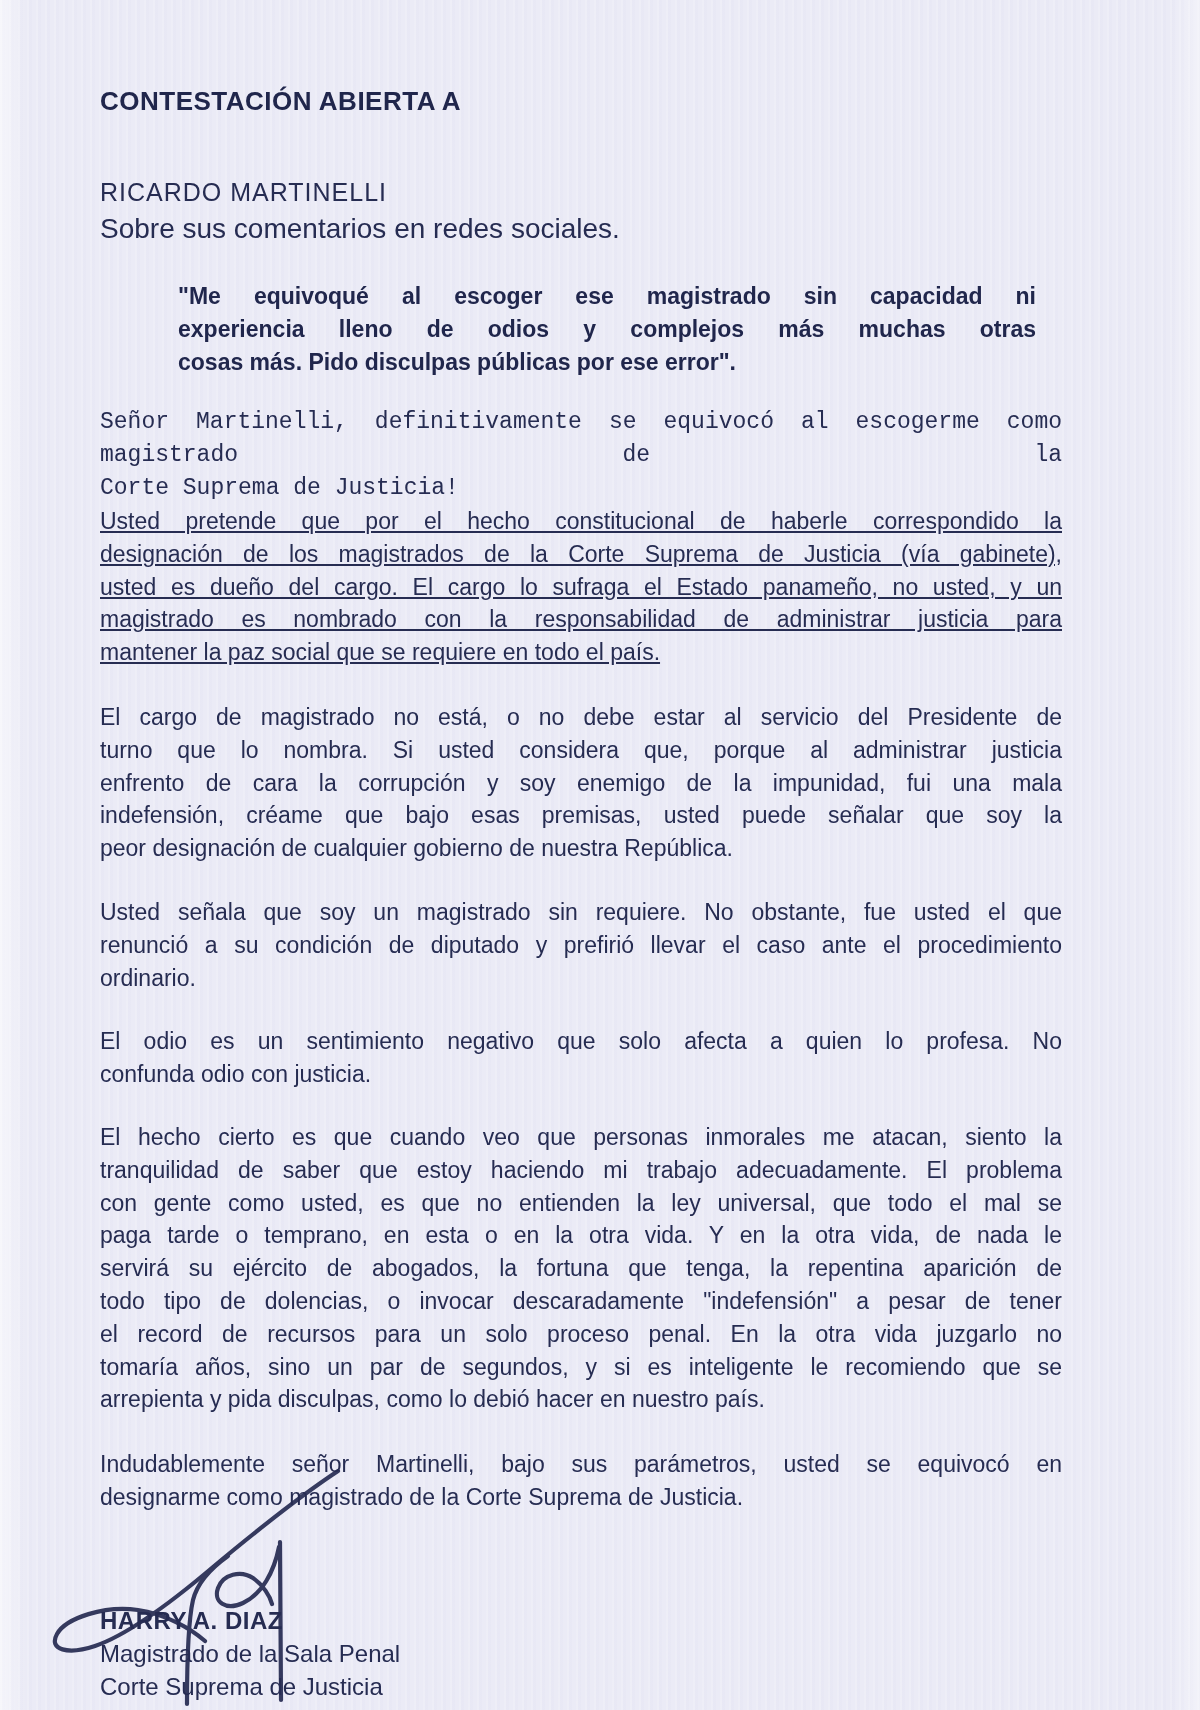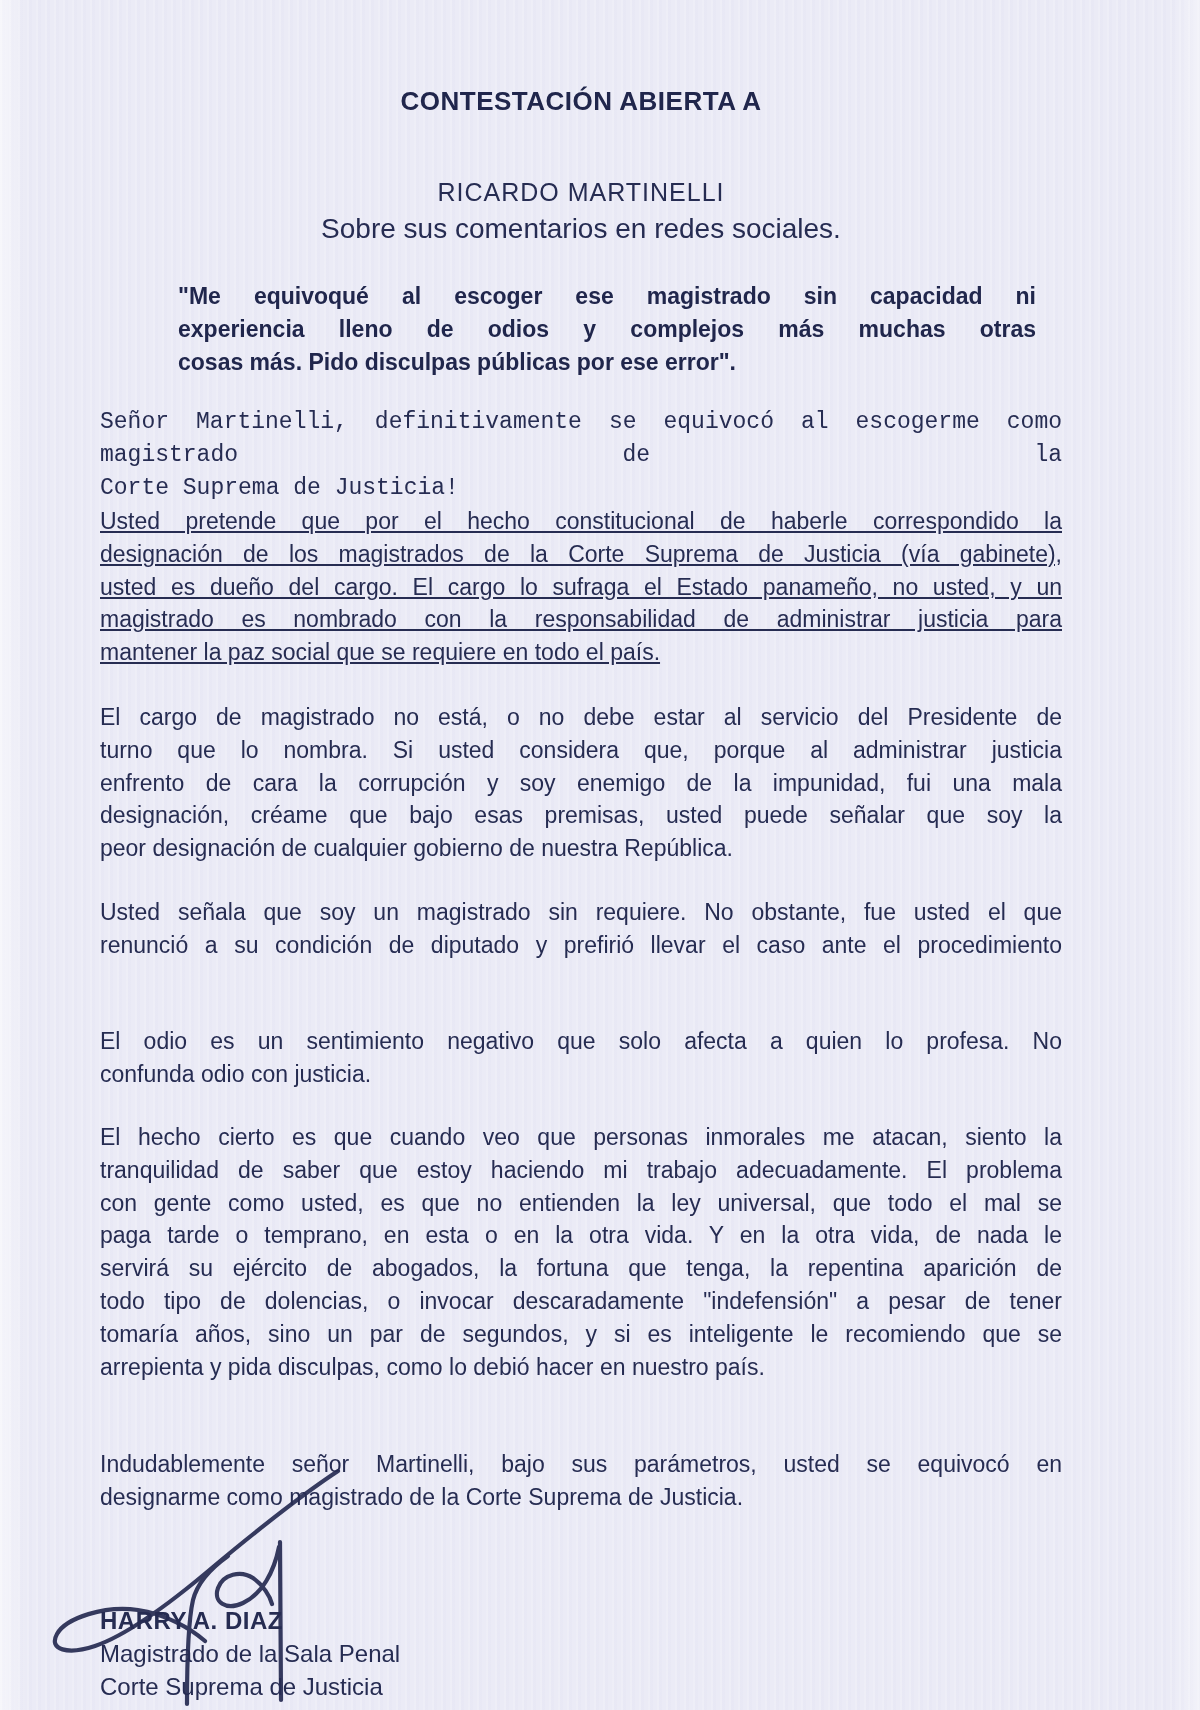--- a/index.html
+++ b/index.html
@@ -16,21 +16,21 @@
   .page::before{
     content:"";
     position:absolute;inset:0;
     background:
       linear-gradient(90deg, rgba(255,255,255,.55) 0px, rgba(255,255,255,0) 26px),
       linear-gradient(270deg, rgba(255,255,255,.35) 0px, rgba(255,255,255,0) 30px),
       repeating-linear-gradient(90deg, rgba(255,255,255,.14) 0 2px, rgba(210,210,235,.10) 2px 5px, rgba(255,255,255,0) 5px 9px);
     pointer-events:none;
   }
   .blk{position:absolute;left:100px;width:962px;}
-  .center{text-align:center;}
+  .center{text-align:left;}
   .title{font-size:26px;font-weight:bold;letter-spacing:.5px;color:#20264c;}
   .addressee{font-size:25px;letter-spacing:1px;margin-top:28px;}
   .subject{font-size:28px;}
   .quote{left:178px;width:858px;font-weight:bold;color:#20264c;}
   .para{font-size:23px;line-height:32.8px;}
   .ln{text-align:justify;text-align-last:justify;}
   .ln.last{text-align-last:left;}
   .sig-name{font-size:25px;font-weight:bold;letter-spacing:.5px;}
   .sig-line{font-size:24px;line-height:32.8px;}
   .signature-svg{position:absolute;left:0;top:1370px;pointer-events:none;}
@@ -62,41 +62,43 @@
       <div class="ln">designación de los magistrados de la Corte Suprema de Justicia (vía gabinete),</div>
       <div class="ln">usted es dueño del cargo. El cargo lo sufraga el Estado panameño, no usted, y un</div>
       <div class="ln">magistrado es nombrado con la responsabilidad de administrar justicia para</div>
       <div class="ln last">mantener la paz social que se requiere en todo el país.</div>
     </div>
 
   <div class="blk para" style="top:701px;">
       <div class="ln">El cargo de magistrado no está, o no debe estar al servicio del Presidente de</div>
       <div class="ln">turno que lo nombra.  Si usted considera que, porque al administrar justicia</div>
       <div class="ln">enfrento de cara la corrupción y soy enemigo de la impunidad, fui una mala</div>
-      <div class="ln">designación, créame que bajo esas premisas, usted puede señalar  que soy la</div>
+      <div class="ln">indefensión, créame que bajo esas premisas, usted puede señalar  que soy la</div>
       <div class="ln last">peor designación de cualquier gobierno de nuestra República.</div>
     </div>
 
   <div class="blk para" style="top:896px;">
       <div class="ln">Usted señala que soy un magistrado sin requiere. No obstante, fue usted el que</div>
       <div class="ln">renunció a su condición de diputado y prefirió llevar el caso ante el procedimiento</div>
+      <div class="ln last">ordinario.</div>
     </div>
 
   <div class="blk para" style="top:1025px;">
       <div class="ln">El odio es un sentimiento negativo que solo afecta a quien lo profesa. No</div>
       <div class="ln last">confunda odio con justicia.</div>
     </div>
 
   <div class="blk para" style="top:1121px;">
       <div class="ln">El hecho cierto es que cuando veo que personas inmorales me atacan, siento la</div>
       <div class="ln">tranquilidad de saber que estoy haciendo mi trabajo adecuadamente.  El problema</div>
       <div class="ln">con gente como usted, es que no entienden la ley universal, que todo el mal se</div>
       <div class="ln">paga tarde o temprano, en esta o en la otra vida.  Y en la otra vida, de nada le</div>
       <div class="ln">servirá su ejército de abogados, la fortuna que tenga, la repentina aparición de</div>
       <div class="ln">todo tipo de dolencias, o invocar descaradamente "indefensión" a pesar de tener</div>
+      <div class="ln">el record de recursos para un solo proceso penal.  En la otra vida juzgarlo no</div>
       <div class="ln">tomaría años, sino un par de segundos, y si es inteligente le recomiendo que se</div>
       <div class="ln last">arrepienta y pida disculpas, como lo debió hacer en nuestro país.</div>
     </div>
 
   <div class="blk para" style="top:1448px;">
       <div class="ln">Indudablemente señor Martinelli, bajo sus parámetros, usted se equivocó en</div>
       <div class="ln last">designarme como magistrado de la Corte Suprema de Justicia.</div>
     </div>
 
   <div class="blk" style="top:1605px;">

